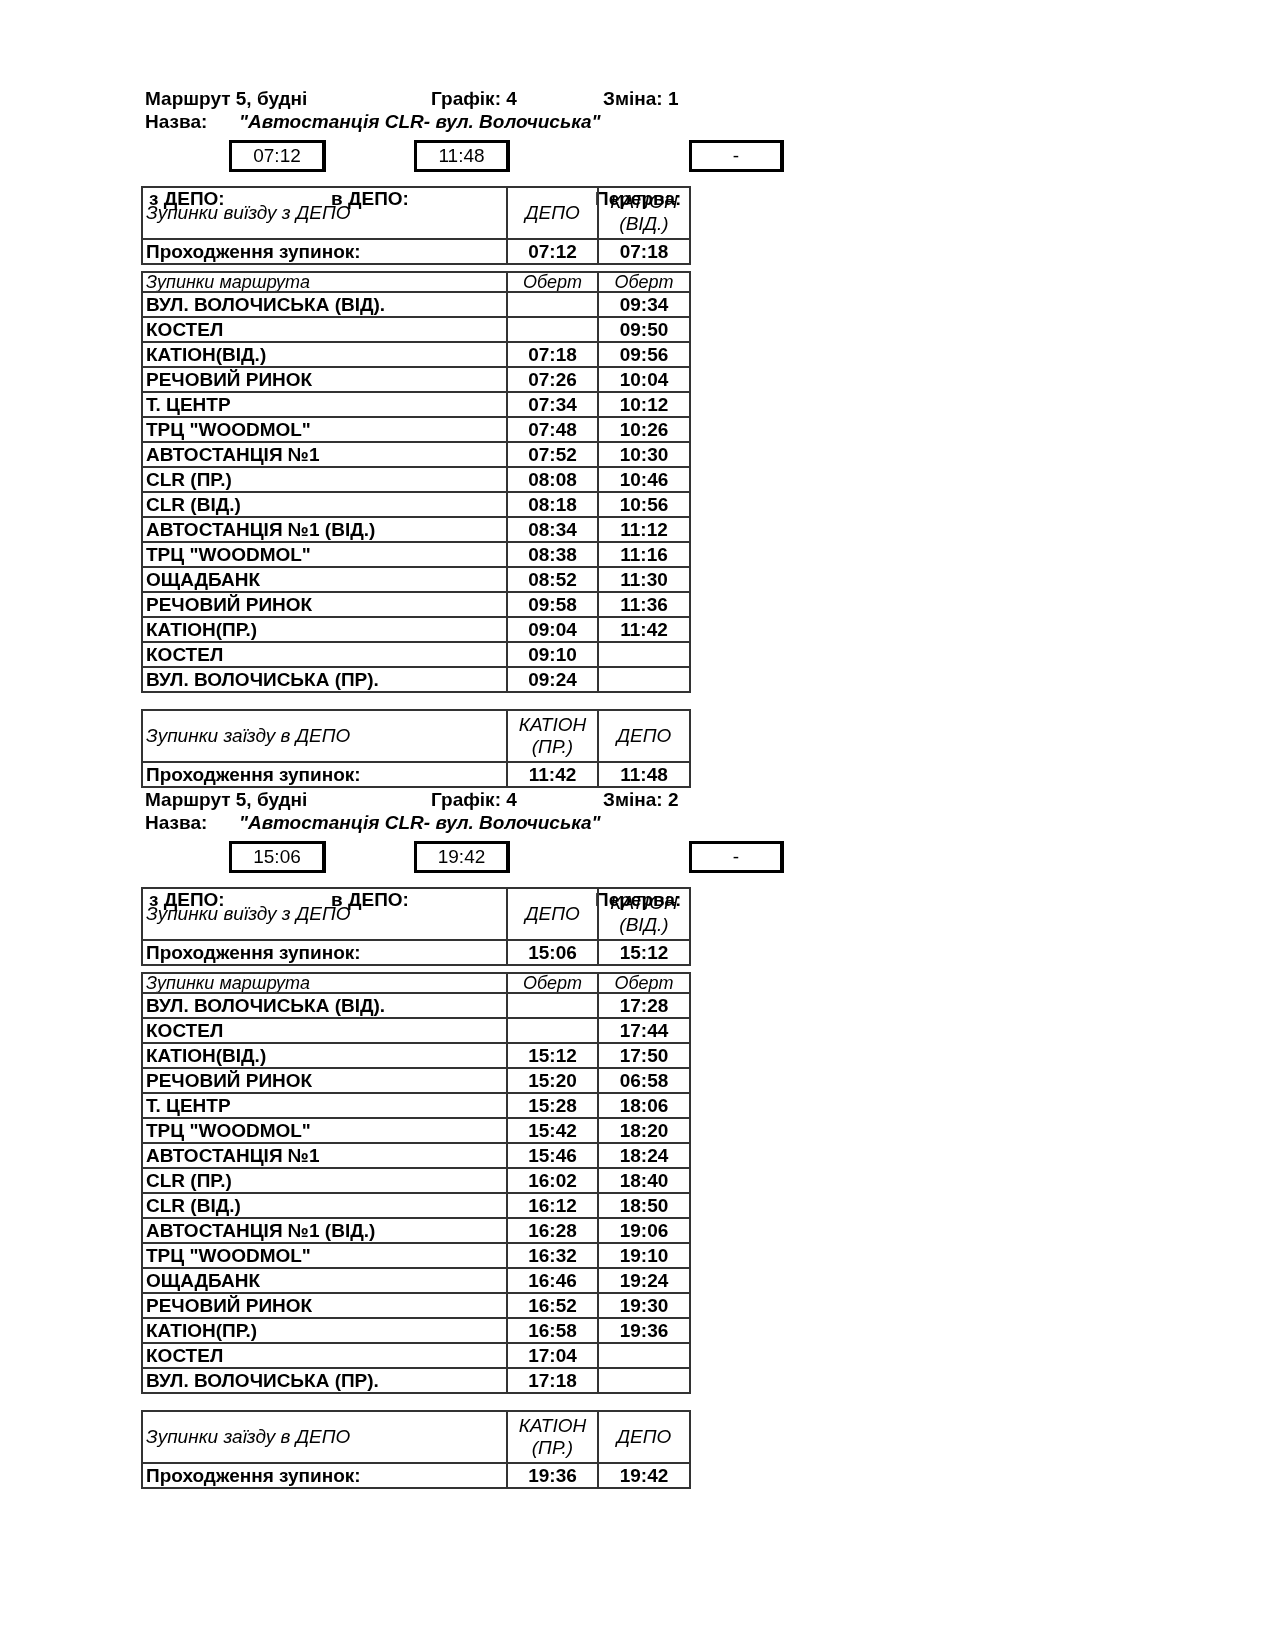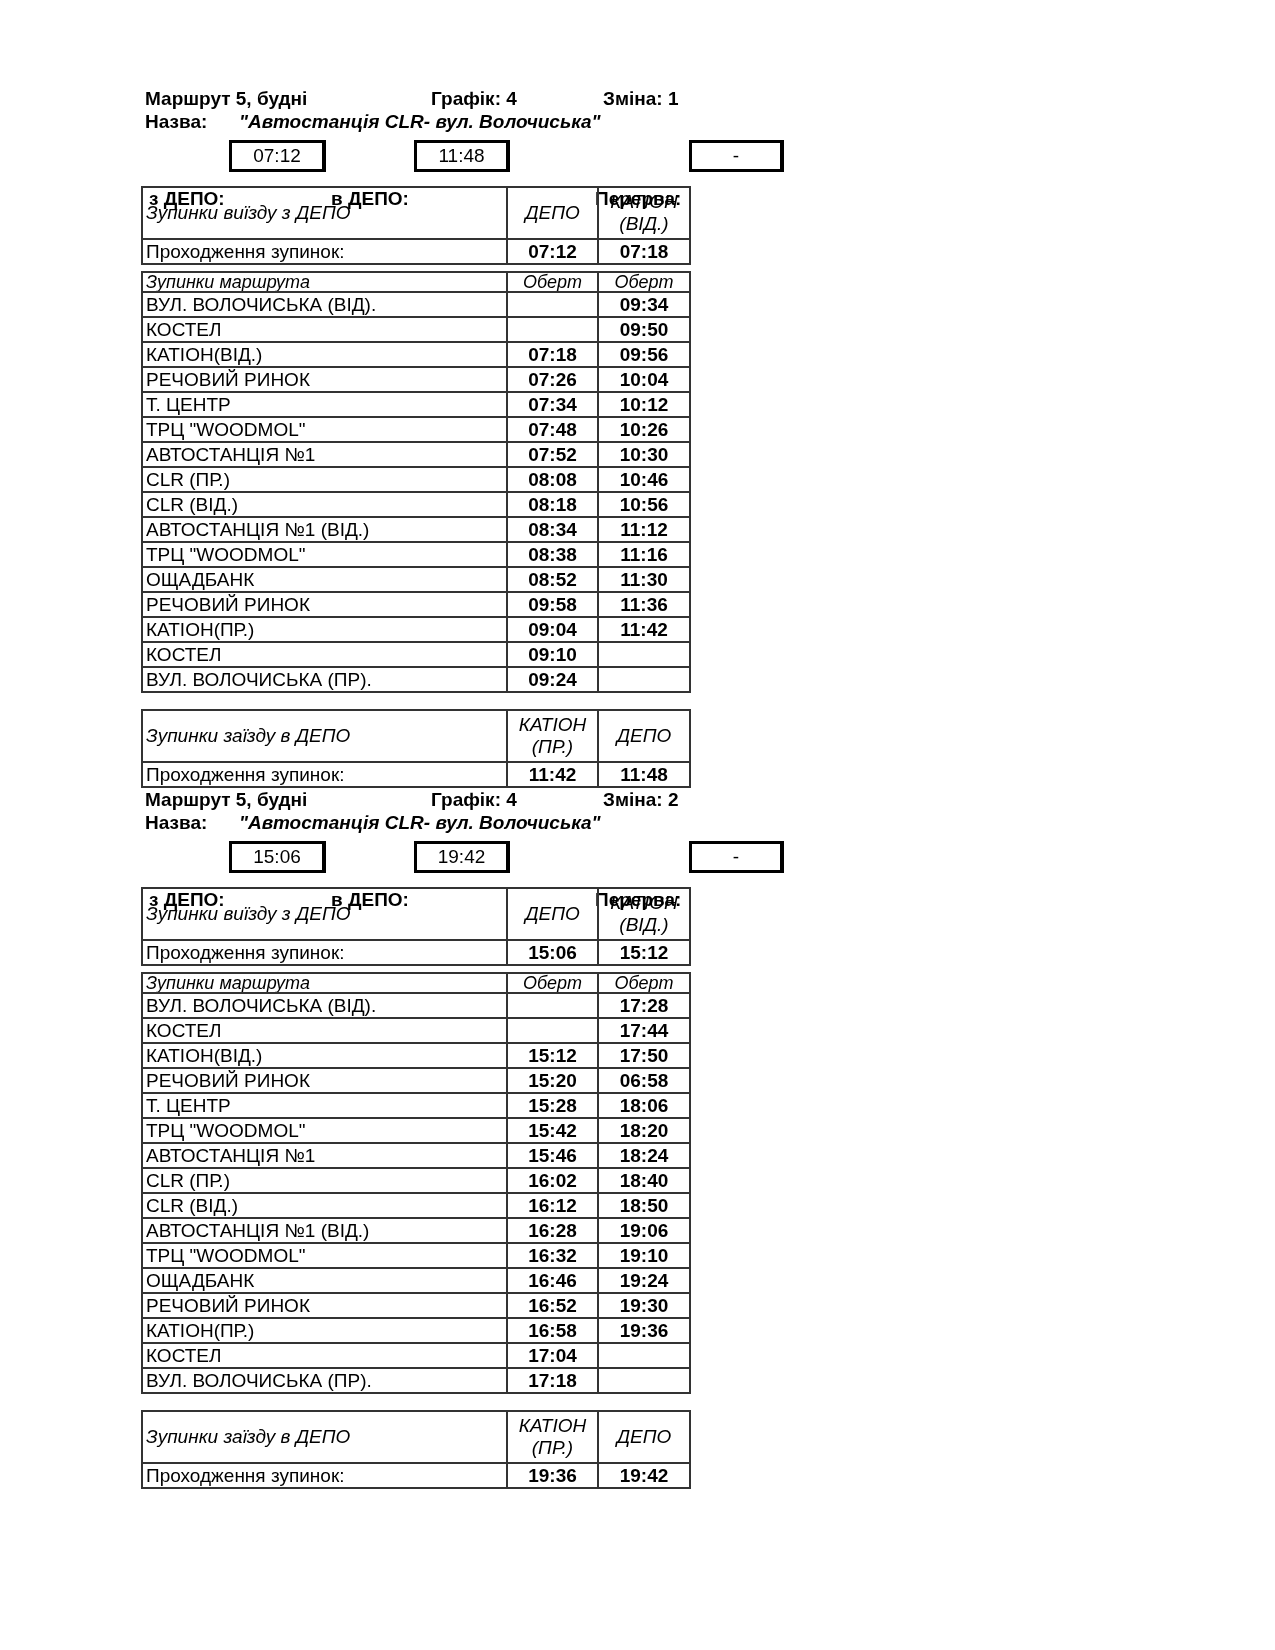--- a/index.html
+++ b/index.html
@@ -24,21 +24,21 @@
   .lbl-break { left: 454px; }
   .box-break { left: 548px; width: 88px; }
   table { border-collapse: collapse; position: relative; width: 550px; table-layout: fixed; }
   td { border: 2px solid #333; padding: 0 3px; font-size: 19px; height: 23px; line-height: 23px; white-space: nowrap; overflow: hidden; }
   col.c1 { width: 365px; }
   col.c2 { width: 91px; }
   col.c3 { width: 92px; }
   .t-depart { margin-top: 12px; }
   .t-depart td.head { height: 50px; line-height: 22px; font-style: italic; font-size: 19px; }
   .t-depart td.head.c { text-align: center; white-space: normal; }
-  .bold { font-weight: normal; }
+  .bold { font-weight: bold; }
   .c { text-align: center; }
   .t-route { margin-top: 6px; }
   .t-route td.sub { font-style: italic; height: 18px; line-height: 18px; font-size: 18px; }
   .t-arrive { margin-top: 16px; }
   .t-arrive td.head { height: 50px; line-height: 22px; font-style: italic; }
   .t-arrive td.head.c { text-align: center; white-space: normal; }
   .time { font-weight: bold; text-align: center; }
 </style>
 </head>
 <body>

